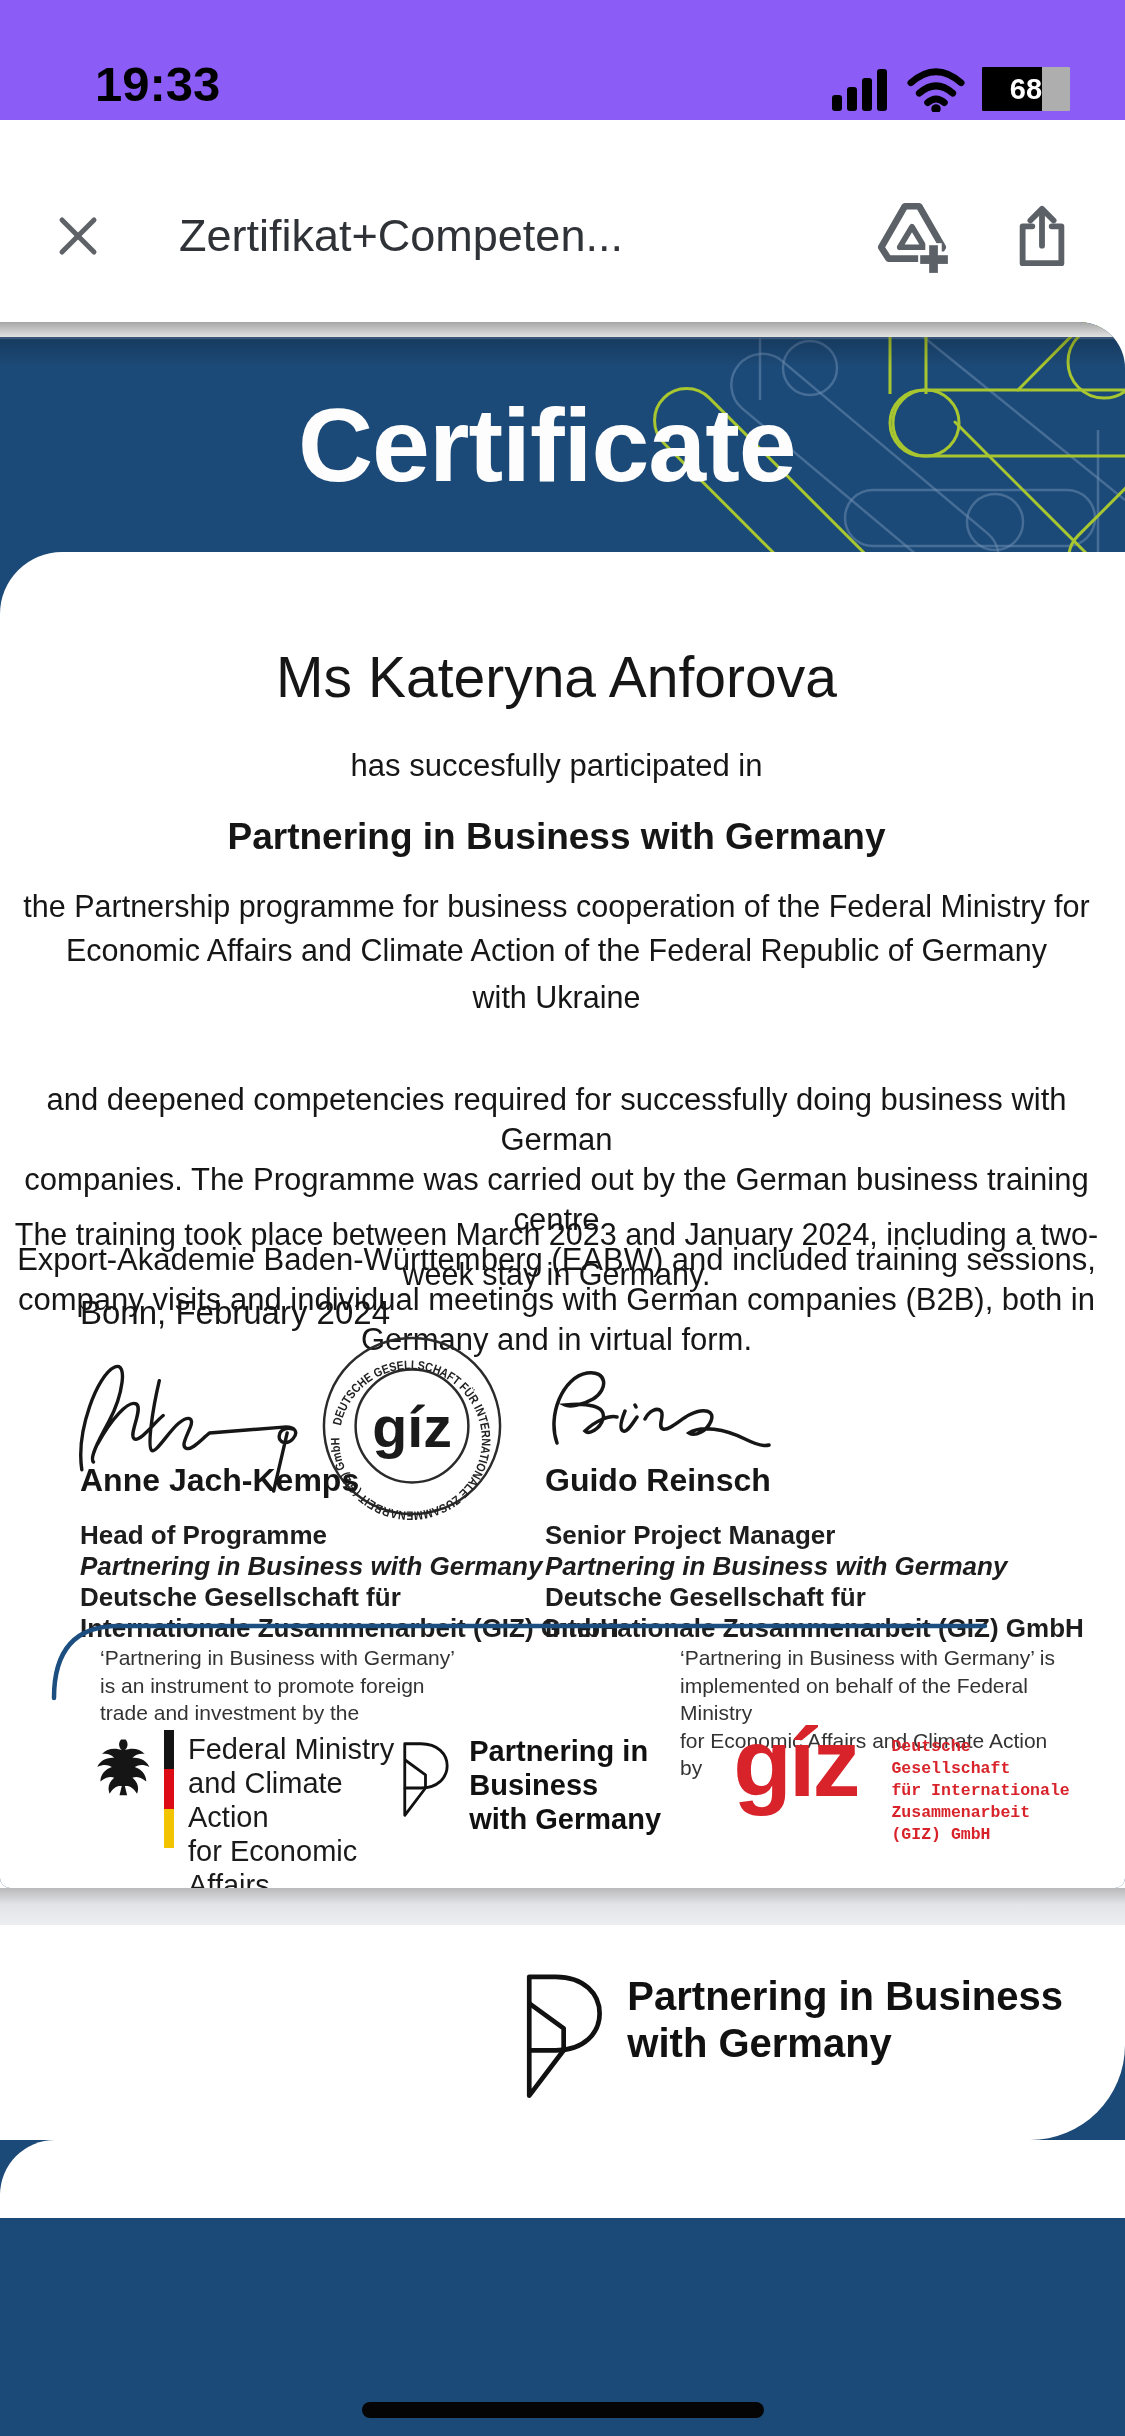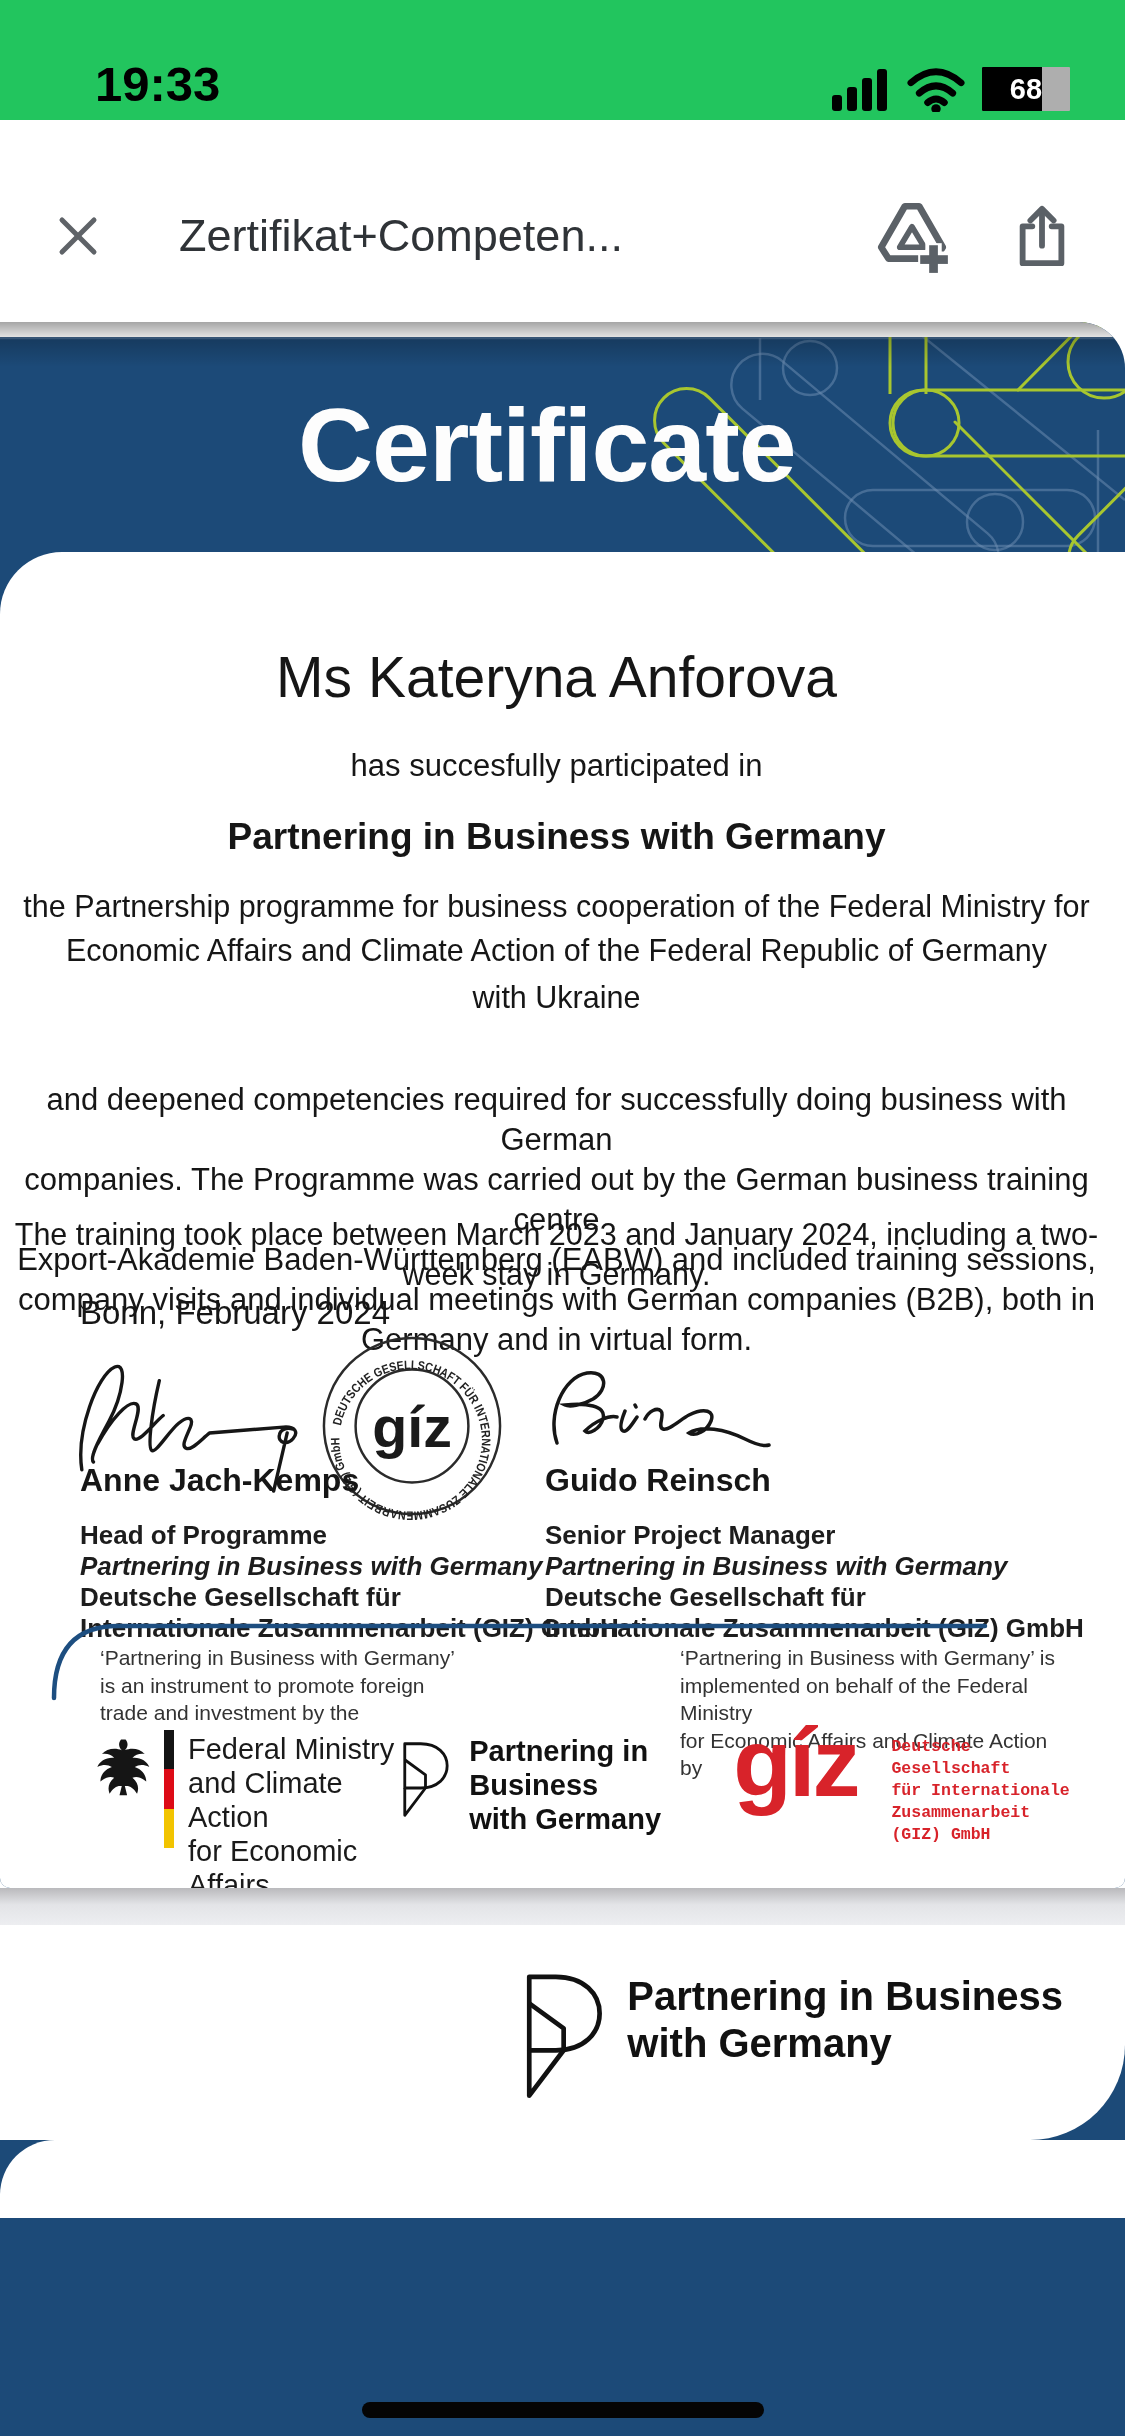--- a/index.html
+++ b/index.html
@@ -1,18 +1,18 @@
 <!DOCTYPE html>
 <html><head>
 <meta charset="utf-8">
 <style>
   * { margin:0; padding:0; box-sizing:border-box; }
   html,body { width:1125px; height:2436px; overflow:hidden; background:#fff;
               font-family:"Liberation Sans", sans-serif; }
-  .screen { position:relative; width:1125px; height:2436px; background:#22c55e; }
+  .screen { position:relative; width:1125px; height:2436px; background:#8b5cf6; }
 
   
   .status-bar { height:120px; display:flex; align-items:flex-end; justify-content:space-between;
                 padding:0 60px 8px 95px; }
   .time { font-size:49px; font-weight:700; color:#000; letter-spacing:0; }
   .status-right { display:flex; align-items:center; gap:16px; }
   .battery { position:relative; width:88px; height:44px; border-radius:1px; overflow:hidden;
              background:#aeaeae; }
   .battery-fill { position:absolute; left:0; top:0; bottom:0; width:68%; background:#000; }
   .battery-num { position:absolute; inset:0; display:flex; align-items:center; justify-content:center;

